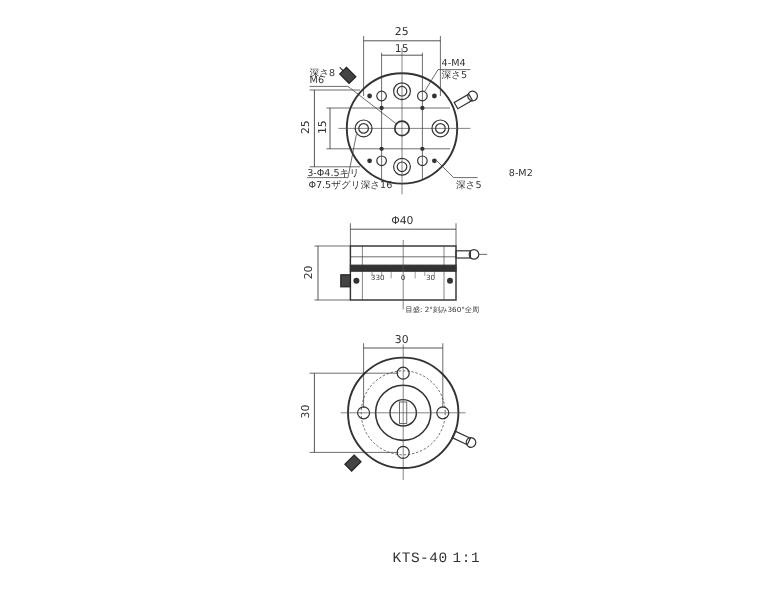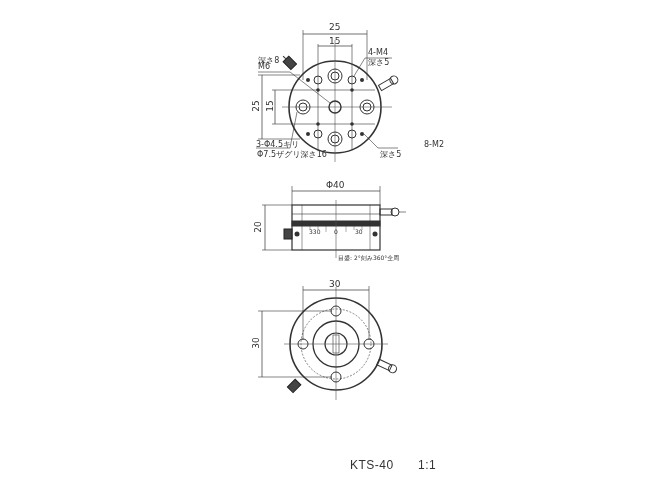--- a/index.html
+++ b/index.html
@@ -1,21 +1,21 @@
 <!DOCTYPE html>
 <html><head>
 <meta charset="utf-8">
 <style>
   html, body { margin:0; padding:0; background:#ffffff; }
   body { width:653px; height:495px; position:relative; overflow:hidden;
          font-family: "DejaVu Sans", sans-serif; color:#222; }
   svg { position:absolute; left:0; top:0; }
   .lbl { position:absolute; font-size:8px; line-height:9px; color:#333; white-space:nowrap; }
   .dim { position:absolute; font-size:9px; color:#333; white-space:nowrap; }
-  .title { position:absolute; font-family:Liberation Sans, sans-serif; font-size:12px; color:#333; letter-spacing:0.5px;margin-left:23px; }
+  .title { position:absolute; font-family:Liberation Mono, monospace; font-size:12px; color:#333; letter-spacing:0.5px; }
   .vert { transform: rotate(-90deg); transform-origin: center; }
   .tiny { position:absolute; font-size:6px; color:#333; white-space:nowrap; }
 </style>
 </head>
 <body>
 
 <svg width="653" height="495" viewBox="0 0 653 495">
   <g stroke="#333" fill="none" stroke-width="1">
 
     <g>
@@ -169,13 +169,13 @@
 <span class="dim vert" style="left:252px;top:222px;">20</span>
 <span class="tiny" style="left:309px;top:228px;">330</span>
 <span class="tiny" style="left:334px;top:228px;">0</span>
 <span class="tiny" style="left:355px;top:228px;">30</span>
 <span class="tiny" style="left:338px;top:254px;">目盛: 2°刻み360°全周</span>
 
 <span class="dim" style="left:329px;top:279px;">30</span>
 <span class="dim vert" style="left:250px;top:338px;">30</span>
 
 <span class="title" style="left:327px;top:458px;">KTS-40</span>
-<span class="title" style="left:395px;top:458px;">1:1</span>
+<span class="title" style="left:377px;top:458px;">1:1</span>
 
 </body></html>

